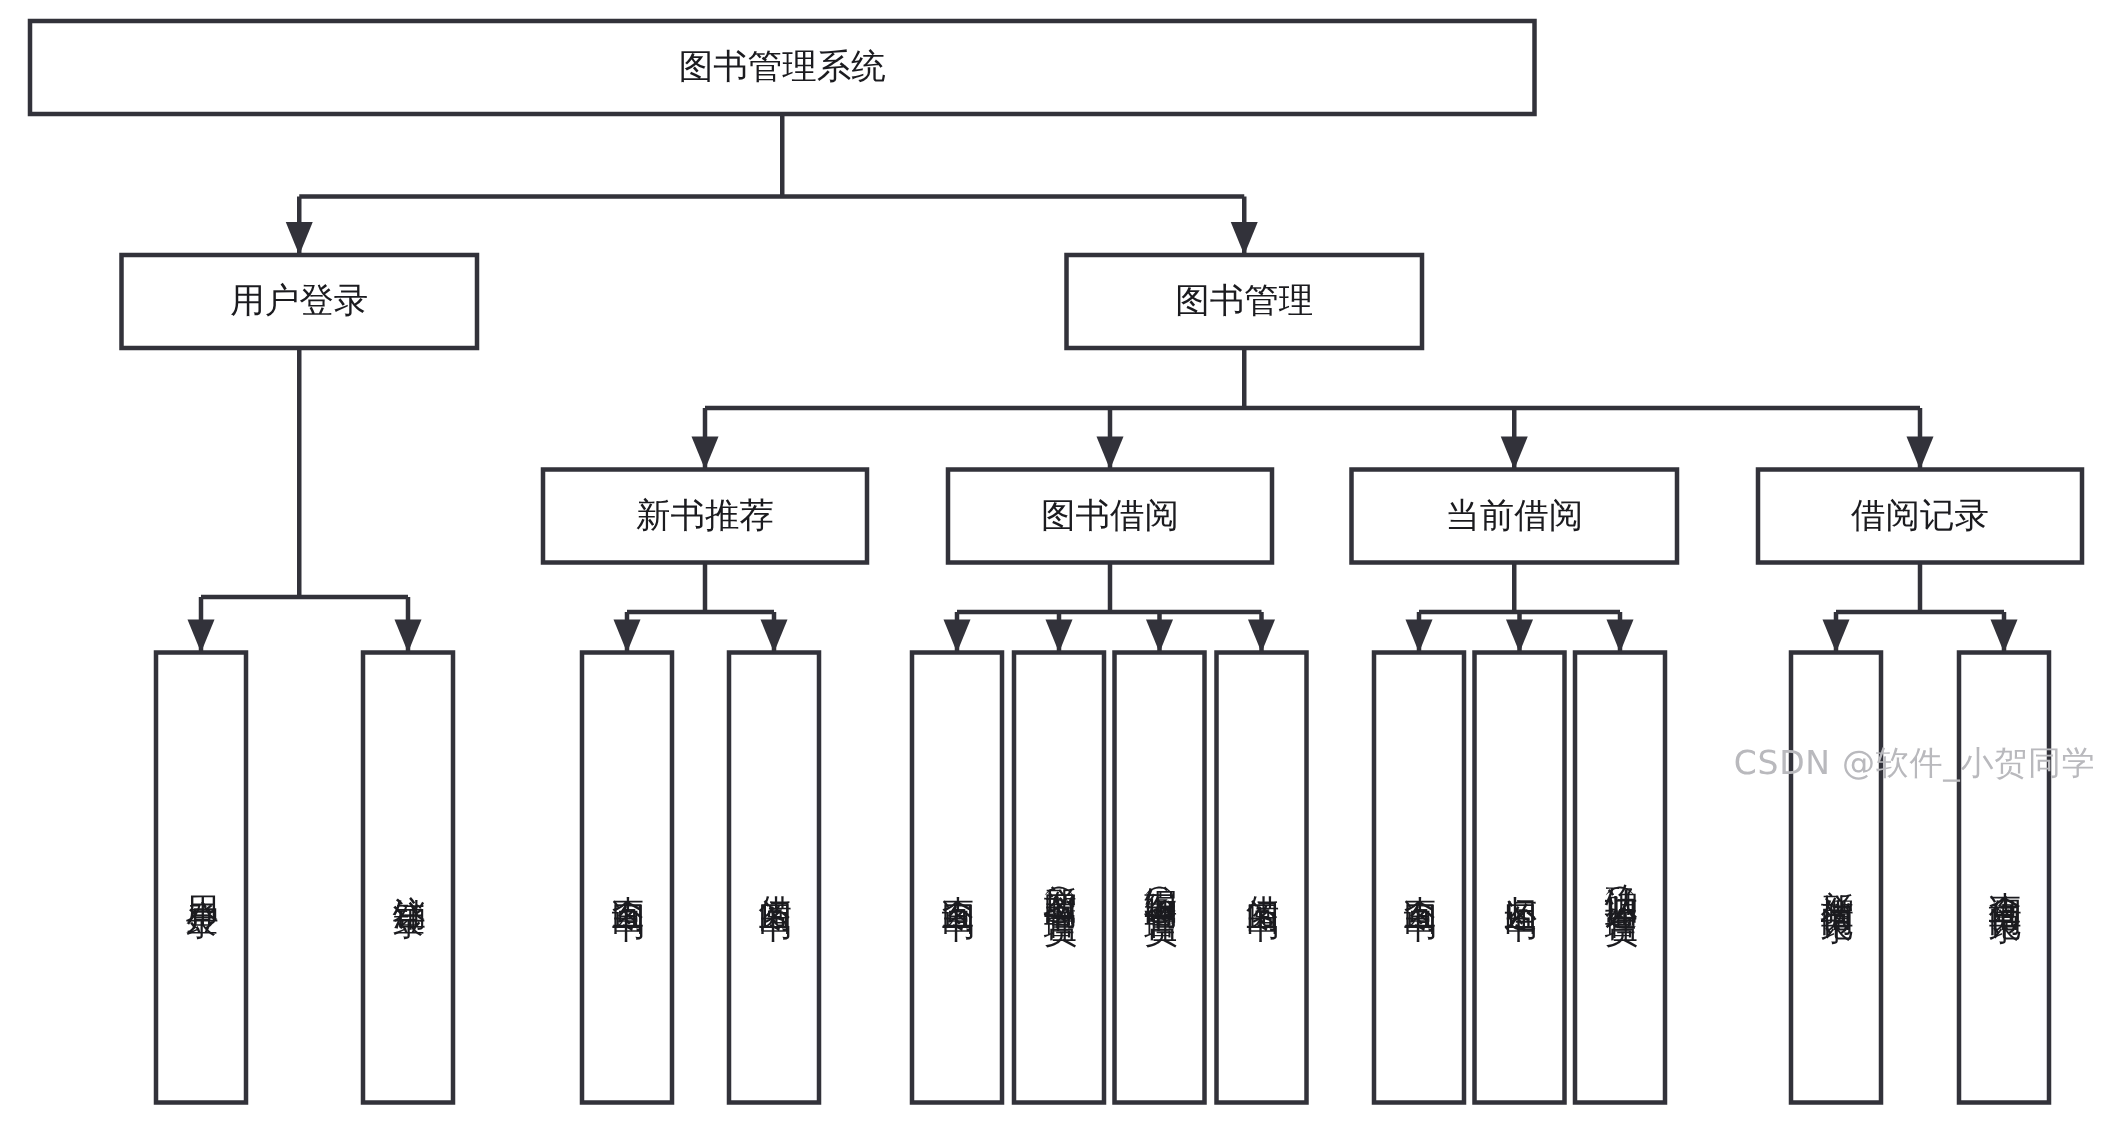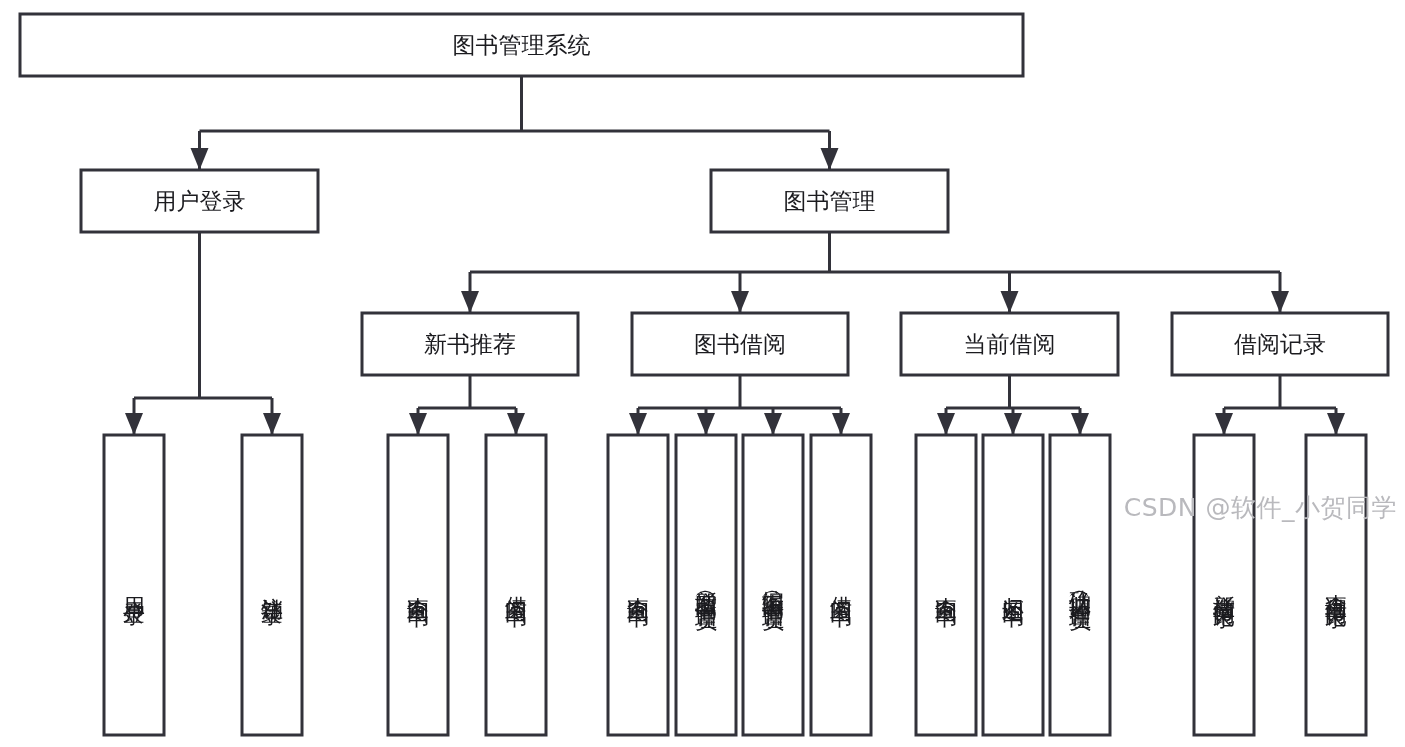--- a/index.html
+++ b/index.html
@@ -64,21 +64,21 @@
     justify-content: center;
     text-align: center;
     white-space: nowrap;
     user-select: none;
   }
   .watermark {
     position: absolute;
     right: 8px;
     bottom: 6px;
     font-family: "DejaVu Sans", "Liberation Sans", sans-serif;
-    font-size: 25px;
+    font-size: 22px;
     color: #b9b9bd;
     letter-spacing: 0.5px;
     white-space: nowrap;
   }
 </style>
 </head>
 <body>
 
 <div id="diagram-root">
 

